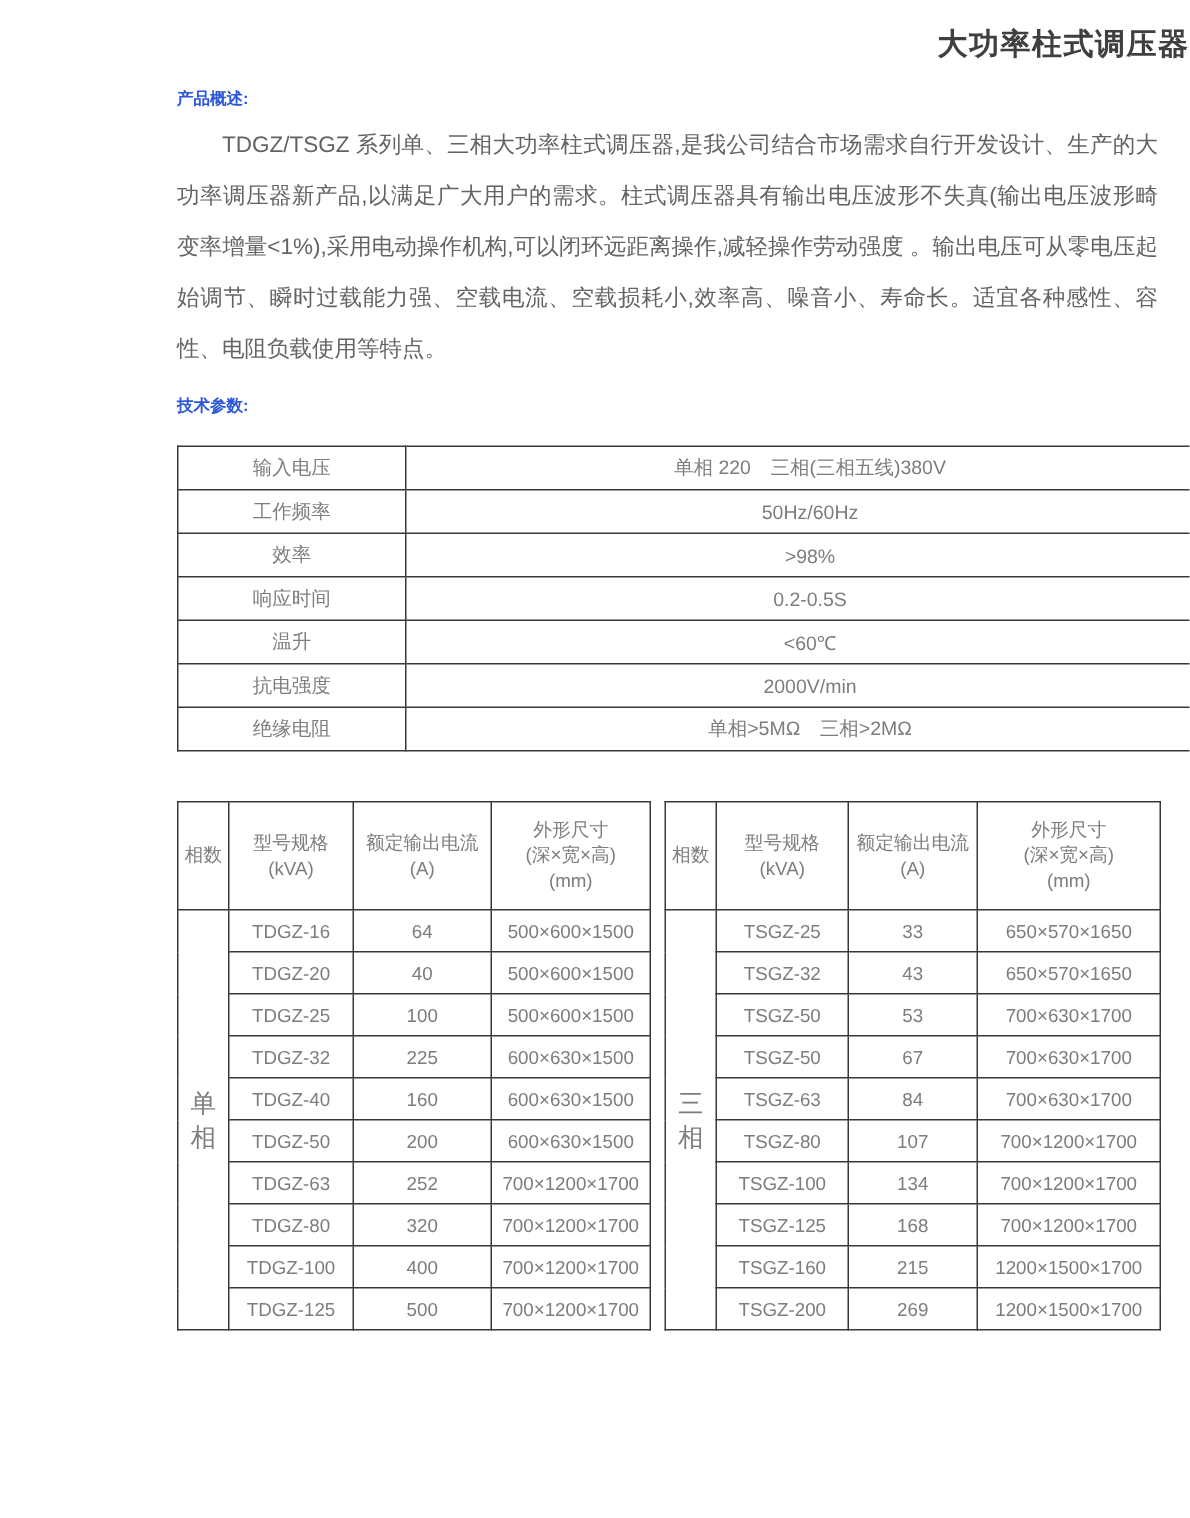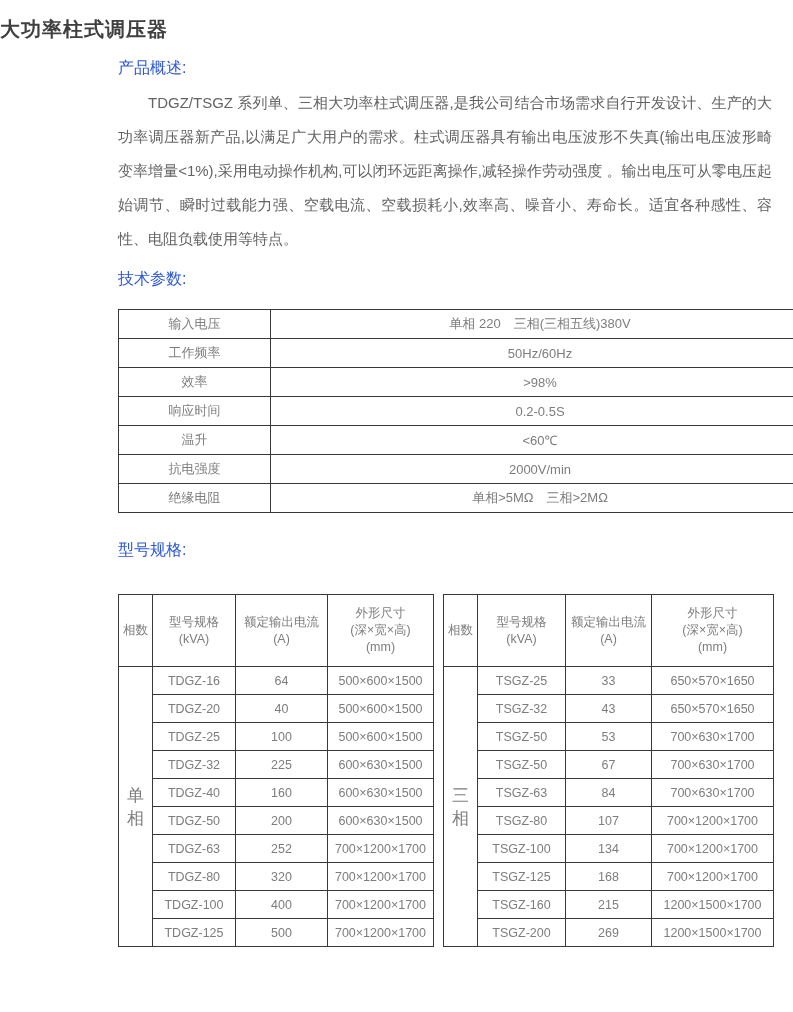--- a/index.html
+++ b/index.html
@@ -11,33 +11,33 @@
   *{box-sizing:border-box;}
   html,body{margin:0;padding:0;}
   body{
     width:793px;height:1012px;
     background:#ffffff;
     font-family:"Liberation Sans",sans-serif;
     overflow:hidden;
   }
   .page-title{
     margin:16px 0 0 0;
-    text-align:left;
+    text-align:right;
     font-family:"Liberation Serif",serif;
     font-size:20px;
     font-weight:bold;
     color:#3f3f3f;
     letter-spacing:1px;
   }
   .content{
     margin:0 21px 0 118px; 
   }
   .sec-heading{
-    font-size:16px;
-    font-weight:normal;
+    font-size:11px;
+    font-weight:bold;
     color:var(--accent);
     margin:0;
   }
   .overview-heading{margin-top:15px;}
   .tech-heading{margin-top:13px;}
   .models-heading{margin-top:27px;}
   .overview-text{
     margin:7px 0 0 0;
     font-size:15px;
     line-height:34px;
@@ -124,21 +124,20 @@
           <td>抗电强度</td>
           <td>2000V/min</td>
         </tr>
         <tr>
           <td>绝缘电阻</td>
           <td>单相&gt;5MΩ　三相&gt;2MΩ</td>
         </tr>
       </tbody>
   </table>
 
-  <h2 class="sec-heading models-heading">型号规格:</h2>
 
   <div class="spec-wrap">
     <table class="spec-table spec-left" id="spec-left">
       <colgroup>
           <col style="width:34px">
           <col style="width:83px">
           <col style="width:92px">
           <col style="width:106px">
         </colgroup>
       <thead>

